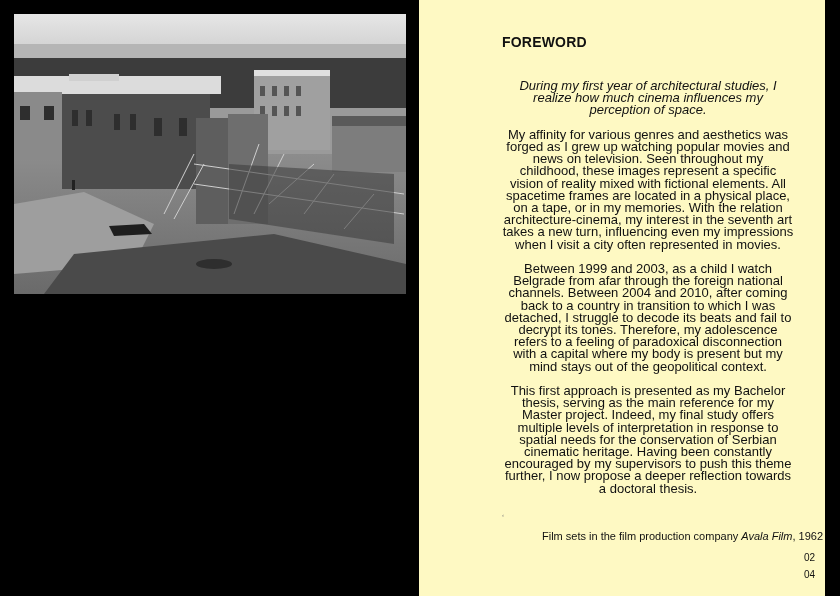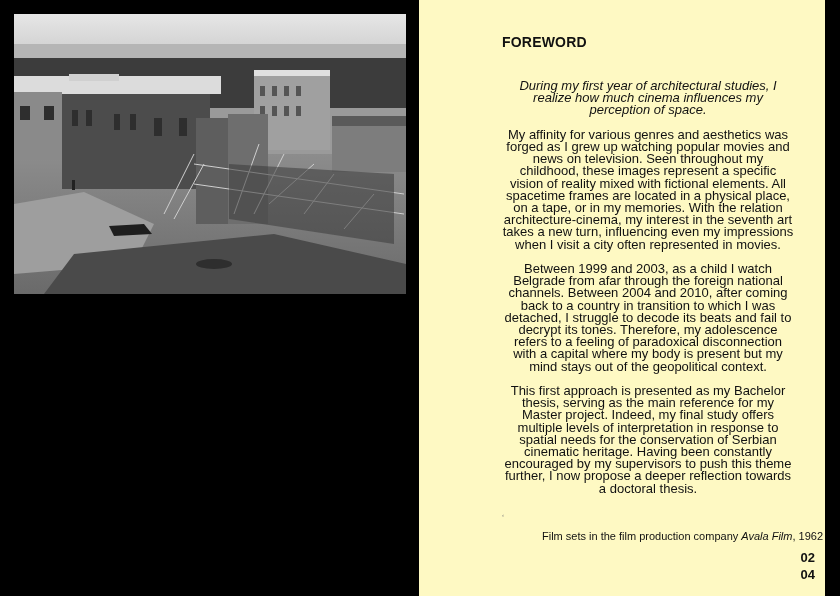--- a/index.html
+++ b/index.html
@@ -37,21 +37,21 @@
     .body-text p.it { font-style: italic; }
     .mark {
       position: absolute; left: 83px; top: 512px; font-size: 6px; color: #777;
     }
     .caption {
       position: absolute; left: 83px; top: 530px; font-size: 11px; color: #111; padding-left: 40px;
     }
     .caption em { font-style: italic; }
     .page-numbers {
       position: absolute; right: 10px; top: 549px; 
-      font-weight: bold; font-size: 13px; line-height: 17px;
+      font-weight: normal; font-size: 10px; line-height: 17px;
     }
   </style>
 </head>
 <body>
 
 <div class="left-page">
   <div class="photo" title="Black and white aerial photograph of film sets under construction with scaffolding, facade buildings, and an open yard">
     <svg viewBox="0 0 392 280">
       <defs>
         <linearGradient id="sky" x1="0" y1="0" x2="0" y2="1">

